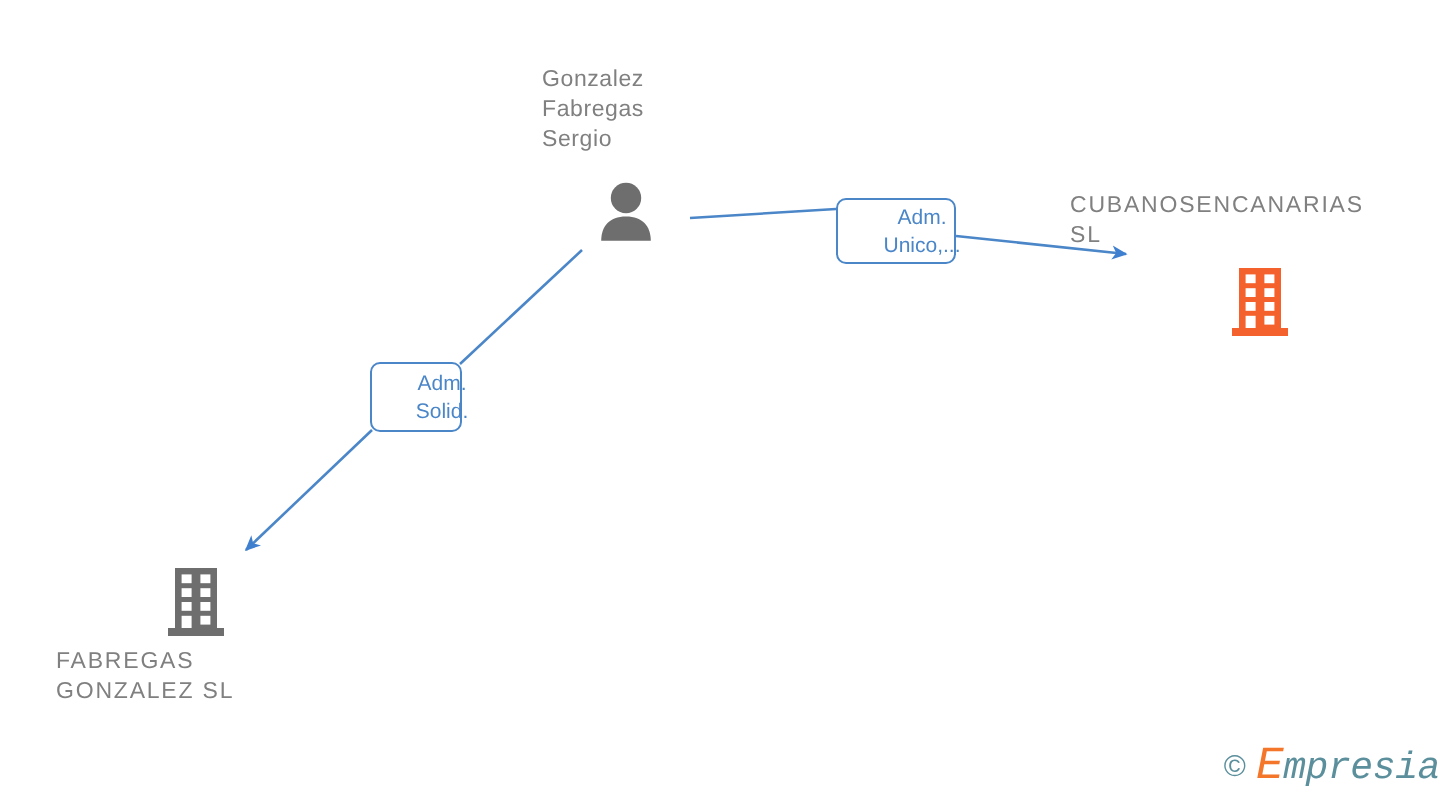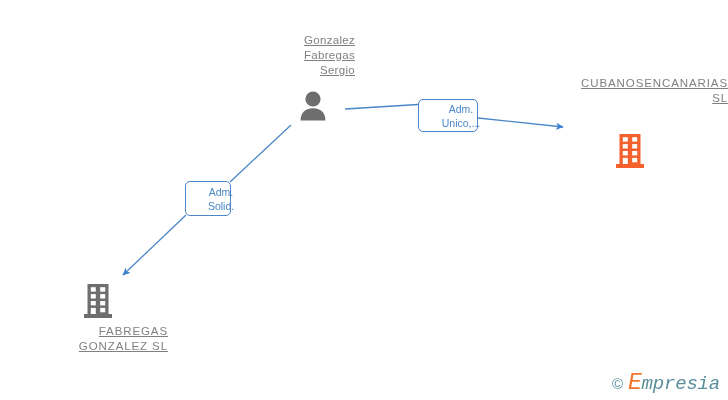--- a/index.html
+++ b/index.html
@@ -20,28 +20,27 @@
     left: 0;
     top: 0;
     width: 728px;
     height: 400px;
     pointer-events: none;
   }
 
   
   .node-label {
     position: absolute;
-    text-align: right;
+    text-align: left;
     color: #808080;
     font-size: 11.5px;
     line-height: 15px;
     letter-spacing: 0.3px;
     white-space: pre-line;
     user-select: none;
-    text-decoration: underline;
   }
   .node-label.company {
     letter-spacing: 0.9px;
   }
 
   
   .person-icon {
     position: absolute;
     width: 34px;
     height: 34px;
@@ -127,21 +126,21 @@
 Fabregas
 Sergio</div>
 
   <div class="person-icon" style="left:296px; top:89px;">
     <svg viewBox="0 0 34 34" width="34" height="34">
       <circle cx="17" cy="10" r="7.6" fill="#6e6e6e"></circle>
       <path d="M17 19.2 C 8.6 19.2 4.6 24.2 4.6 31.4 L 29.4 31.4 C 29.4 24.2 25.4 19.2 17 19.2 Z" fill="#6e6e6e"></path>
     </svg>
   </div>
 
-  <div class="node-label company" style="left:535px; top:76px; width:193px;">CUBANOSENCANARIAS
+  <div class="node-label company" style="left:535px; top:96px; width:193px;">CUBANOSENCANARIAS
 SL</div>
 
   <div class="building-icon" style="left:613px; top:133px;">
     <svg viewBox="0 0 34 36" width="34" height="36">
       <rect x="6.5" y="1" width="21" height="30" fill="#f4612c"></rect>
       <rect x="3" y="31" width="28" height="4" fill="#f4612c"></rect>
       <rect x="9.8" y="4.2" width="5" height="4.4" fill="#ffffff"></rect>
       <rect x="19.2" y="4.2" width="5" height="4.4" fill="#ffffff"></rect>
       <rect x="9.8" y="11.1" width="5" height="4.4" fill="#ffffff"></rect>
       <rect x="19.2" y="11.1" width="5" height="4.4" fill="#ffffff"></rect>

